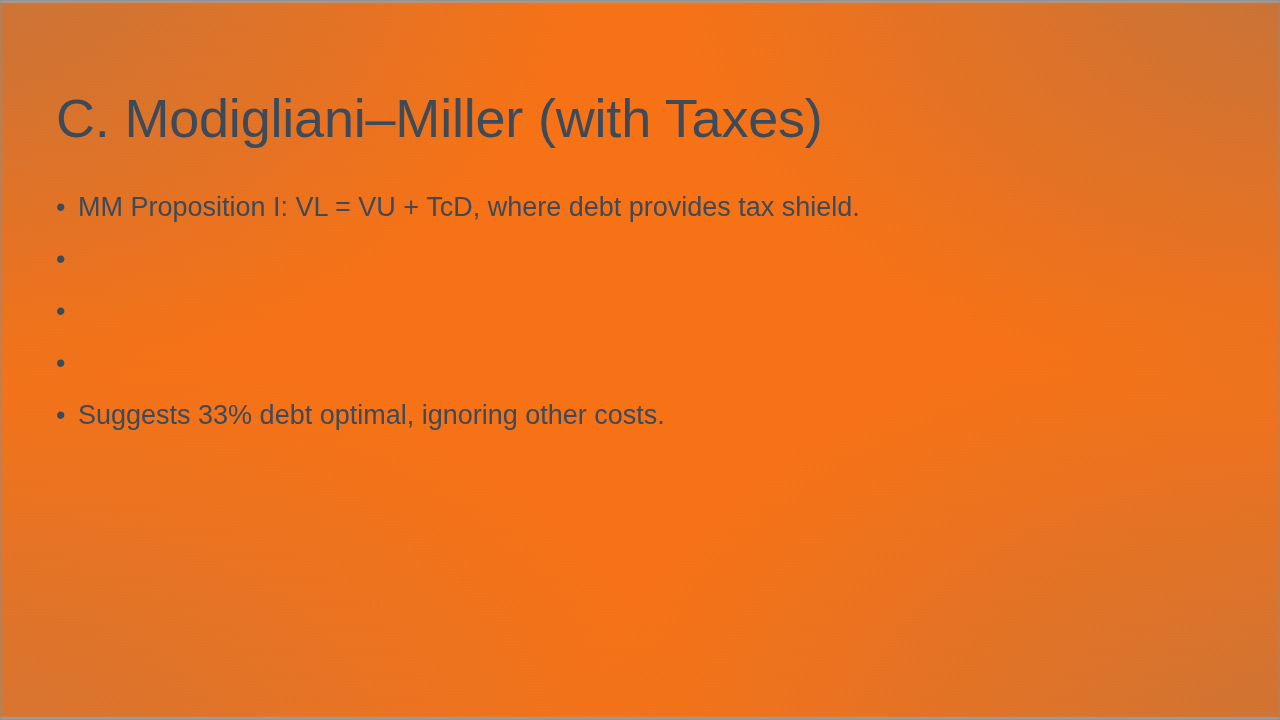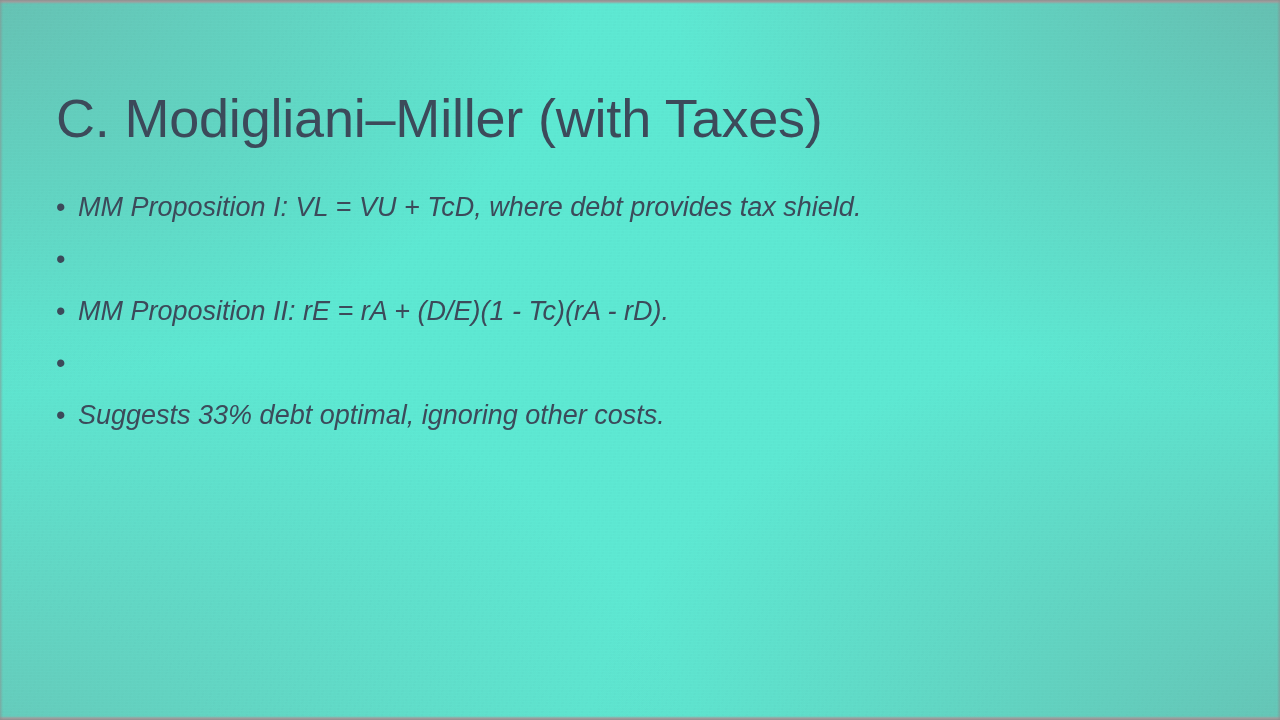--- a/index.html
+++ b/index.html
@@ -6,21 +6,21 @@
     margin: 0;
     padding: 0;
     background: #ffffff;
   }
 
   #slide {
     position: relative;
     width: 1280px;
     height: 720px;
     overflow: hidden;
-    background-color: #5eead4;
+    background-color: #f97316;
     font-family: "Liberation Sans", sans-serif;
     -webkit-font-smoothing: antialiased;
   }
 
   
   #bg-base {
     position: absolute;
     inset: 0;
     background:
       radial-gradient(120% 118% at 46% 62%,
@@ -132,21 +132,20 @@
     color: #3c4a5a;
     text-align: left;
   }
 
   .bullet-text {
     flex: 1 1 auto;
     font-size: 27px;
     line-height: 42px;
     color: #3c4a5a;
     white-space: nowrap;
-    font-style: italic;
   }
 </style>
 </head>
 <body>
 
 <div id="slide">
 
   <div id="bg-base"></div>
   <div id="bg-corner-tl"></div>
   <div id="bg-texture"></div>
@@ -165,21 +164,20 @@
         <span class="bullet-marker">•</span>
         <span class="bullet-text">MM Proposition I: VL = VU + TcD, where debt provides tax shield.</span>
       </li>
 
       <li class="bullet-row">
         <span class="bullet-marker">•</span>
       </li>
 
       <li class="bullet-row">
         <span class="bullet-marker">•</span>
-        <span class="bullet-text">MM Proposition II: rE = rA + (D/E)(1 - Tc)(rA - rD).</span>
       </li>
 
       <li class="bullet-row">
         <span class="bullet-marker">•</span>
       </li>
 
       <li class="bullet-row">
         <span class="bullet-marker">•</span>
         <span class="bullet-text">Suggests 33% debt optimal, ignoring other costs.</span>
       </li>

